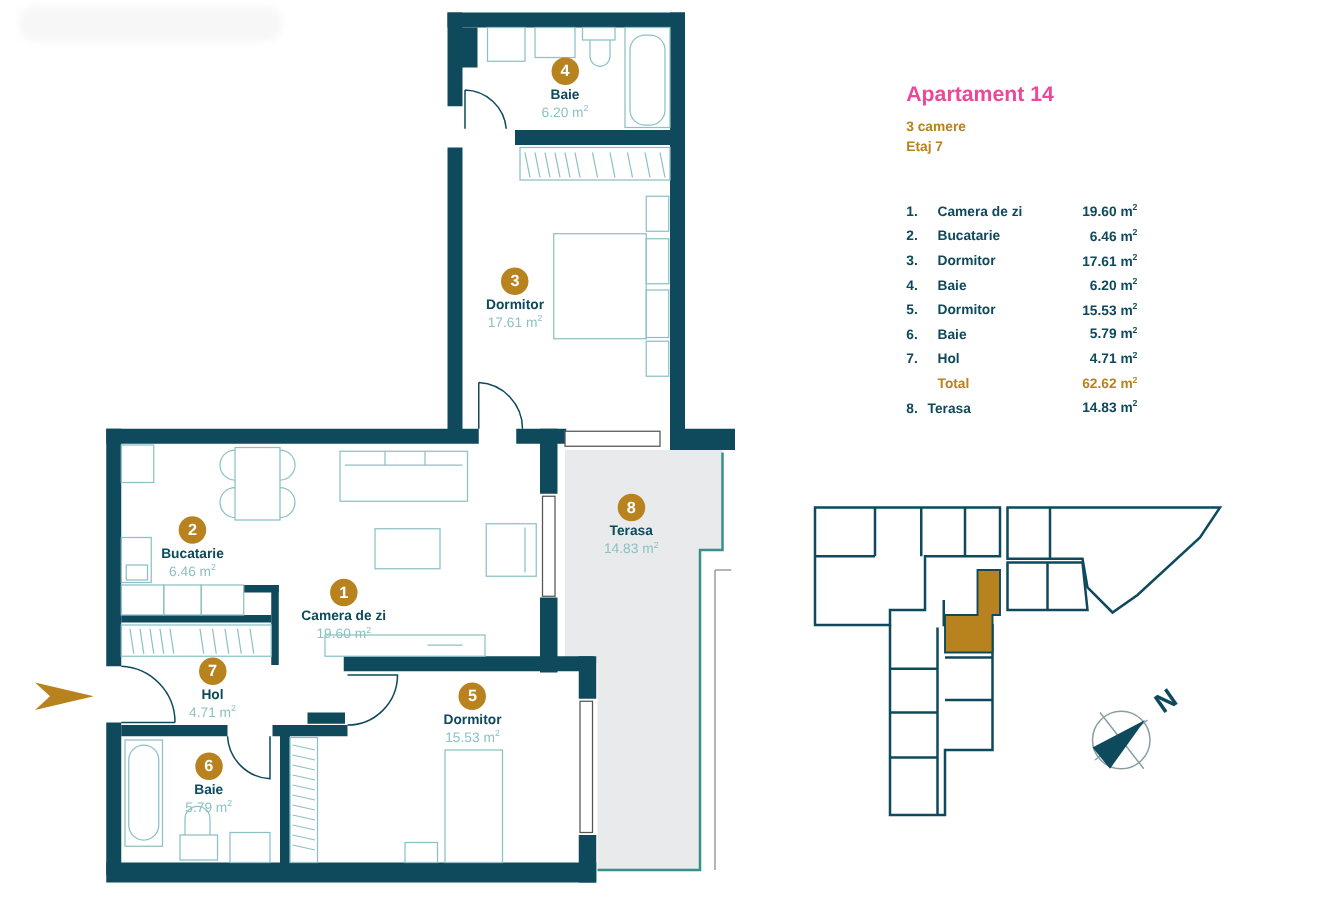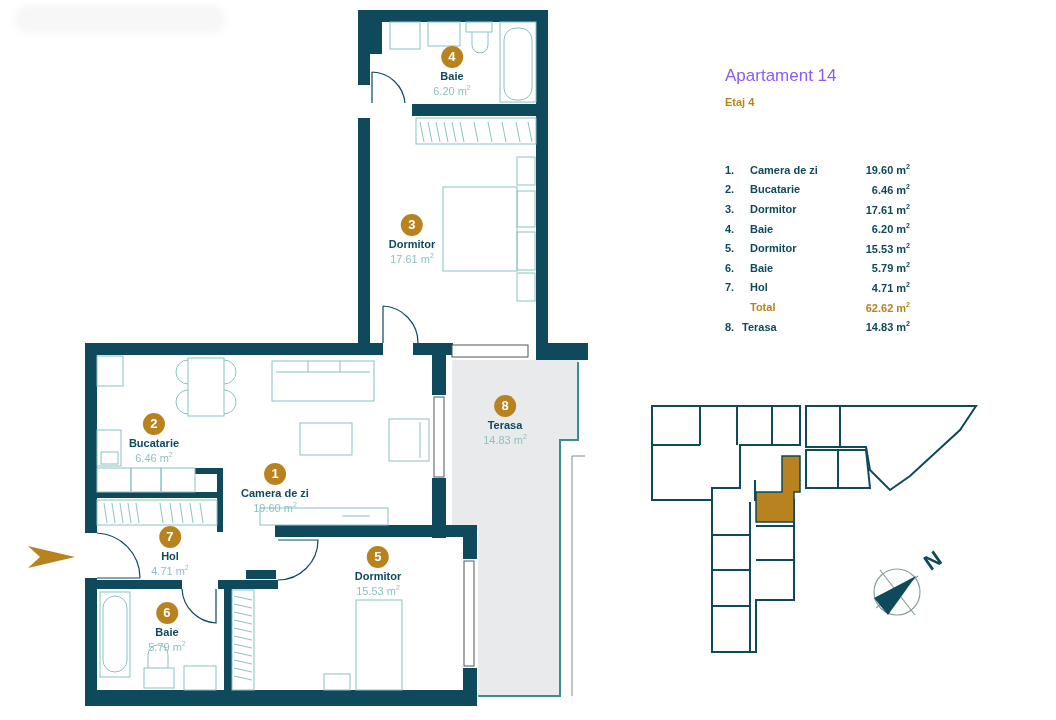--- a/index.html
+++ b/index.html
@@ -1,19 +1,19 @@
 <!DOCTYPE html>
 <html><head>
 <meta charset="utf-8">
 <style>
   html, body { margin: 0; padding: 0; background: #ffffff; }
   body { width: 1056px; height: 720px; position: relative; overflow: hidden; font-family: "Liberation Sans", "DejaVu Sans", sans-serif; }
   .plan { position: absolute; left: 0; top: 0; width: 1056px; height: 720px; }
   .info { position: absolute; left: 725px; top: 66px; width: 200px; }
-  .title { color: #8b5cf6; font-weight: normal; font-size: 17px; margin: 0 0 8px 0; }
+  .title { color: #ec4899; font-weight: bold; font-size: 17px; margin: 0 0 8px 0; }
   .sub { color: #b8821e; font-weight: bold; font-size: 11px; line-height: 16px; }
   .rooms { position: absolute; left: 725px; top: 160px; width: 185px; }
   .row { display: flex; font-size: 11px; font-weight: bold; color: #0e4a5c; height: 19.6px; align-items: center; }
   .row .num { width: 25px; }
   .row .name { flex: 1; }
   .row .area { text-align: right; }
   .row.total { color: #b8821e; align-items: center; }
   .row.terasa .num { width: 17px; }
   sup { font-size: 7px; }
   .room-label { position: absolute; text-align: center; transform: translateX(-50%); white-space: nowrap; }
@@ -165,21 +165,22 @@
   <g>
     <circle cx="897" cy="592" r="23" fill="none" stroke="#8a9ea2" stroke-width="1.2"></circle>
     <line x1="880" y1="570" x2="915" y2="615" stroke="#8a9ea2" stroke-width="1.2"></line>
     <line x1="876" y1="608" x2="918" y2="576" stroke="#8a9ea2" stroke-width="1.2"></line>
     <polygon points="874,598 916,576 888,615" fill="#0e4a5c"></polygon>
   </g>
 </svg>
 
 <div class="info">
   <div class="title">Apartament 14</div>
-  <div class="sub">Etaj 4</div>
+  <div class="sub">3 camere</div>
+  <div class="sub">Etaj 7</div>
 </div>
 
 <div class="rooms">
   <div class="row">
       <span class="num">1.</span>
       <span class="name">Camera de zi</span>
       <span class="area"><span>19.60 m</span><sup>2</sup></span>
     </div>
   <div class="row">
       <span class="num">2.</span>

